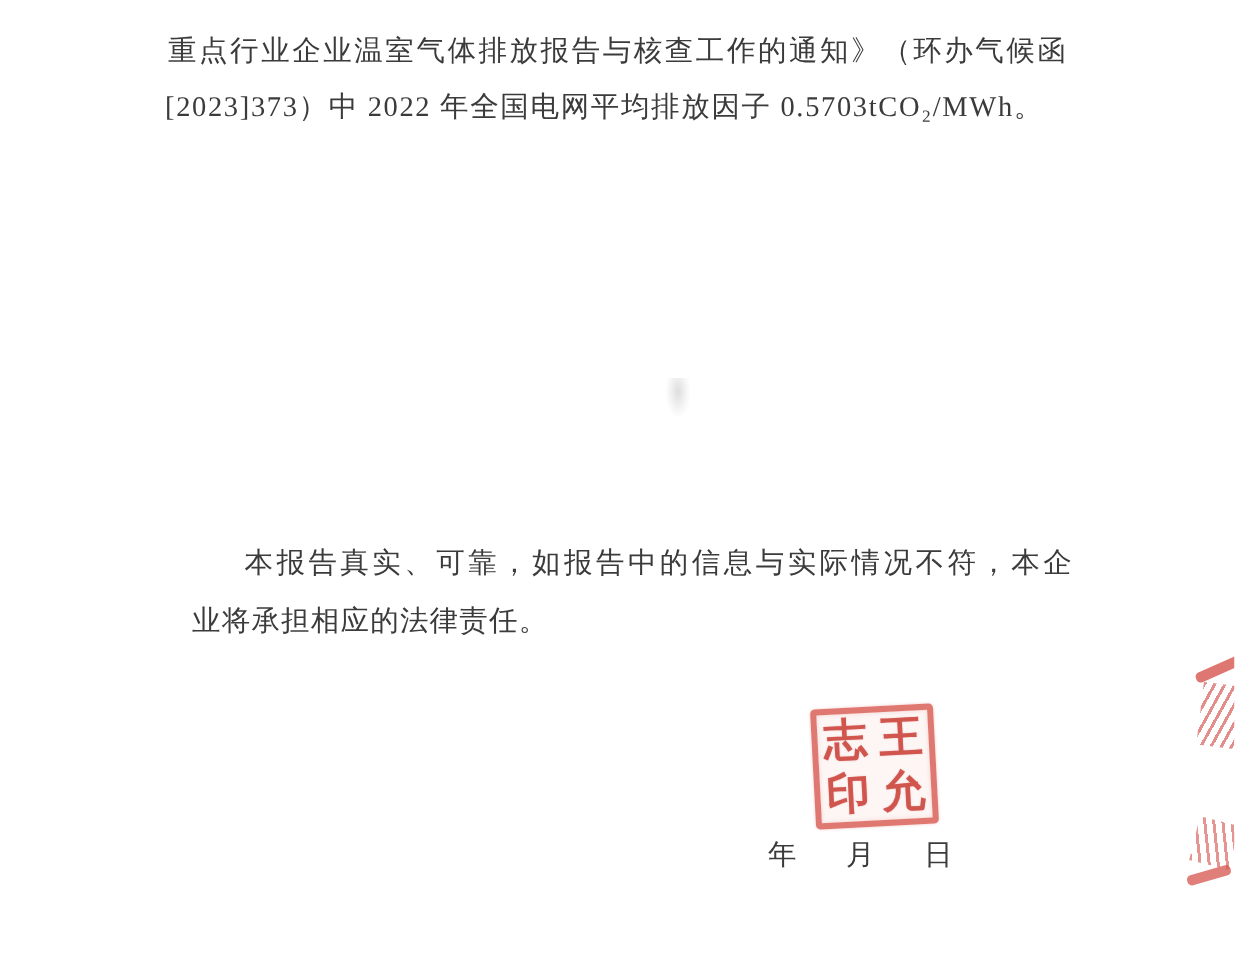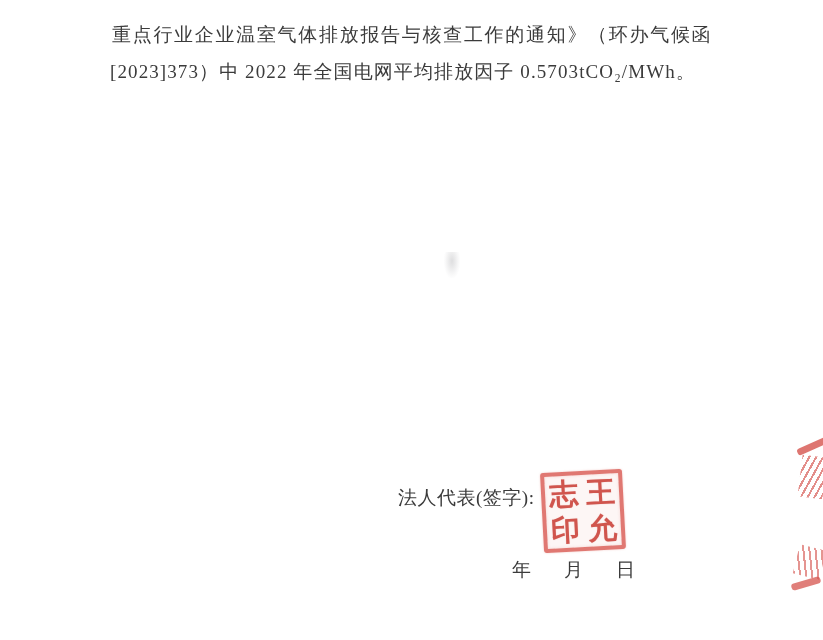--- a/index.html
+++ b/index.html
@@ -104,22 +104,23 @@
 </head>
 <body>
 
 <div class="page">
 
   <div class="txt p1-l1">重点行业企业温室气体排放报告与核查工作的通知》（环办气候函</div>
   <div class="txt p1-l2">[2023]373）中 2022 年全国电网平均排放因子 0.5703tCO₂/MWh。</div>
 
   <div class="artifact"></div>
 
+  <div class="txt st-l1">本报告真实、可靠，如报告中的信息与实际情况不符，本企</div>
+  <div class="txt st-l2">业将承担相应的法律责任。</div>
 
-  <div class="txt sig-label">法人代表(签字):</div>
 
   <div class="seal">
     <span class="seal-char">志</span>
     <span class="seal-char">王</span>
     <span class="seal-char">印</span>
     <span class="seal-char">允</span>
   </div>
 
   <div class="date-line">
     <span>年</span>

